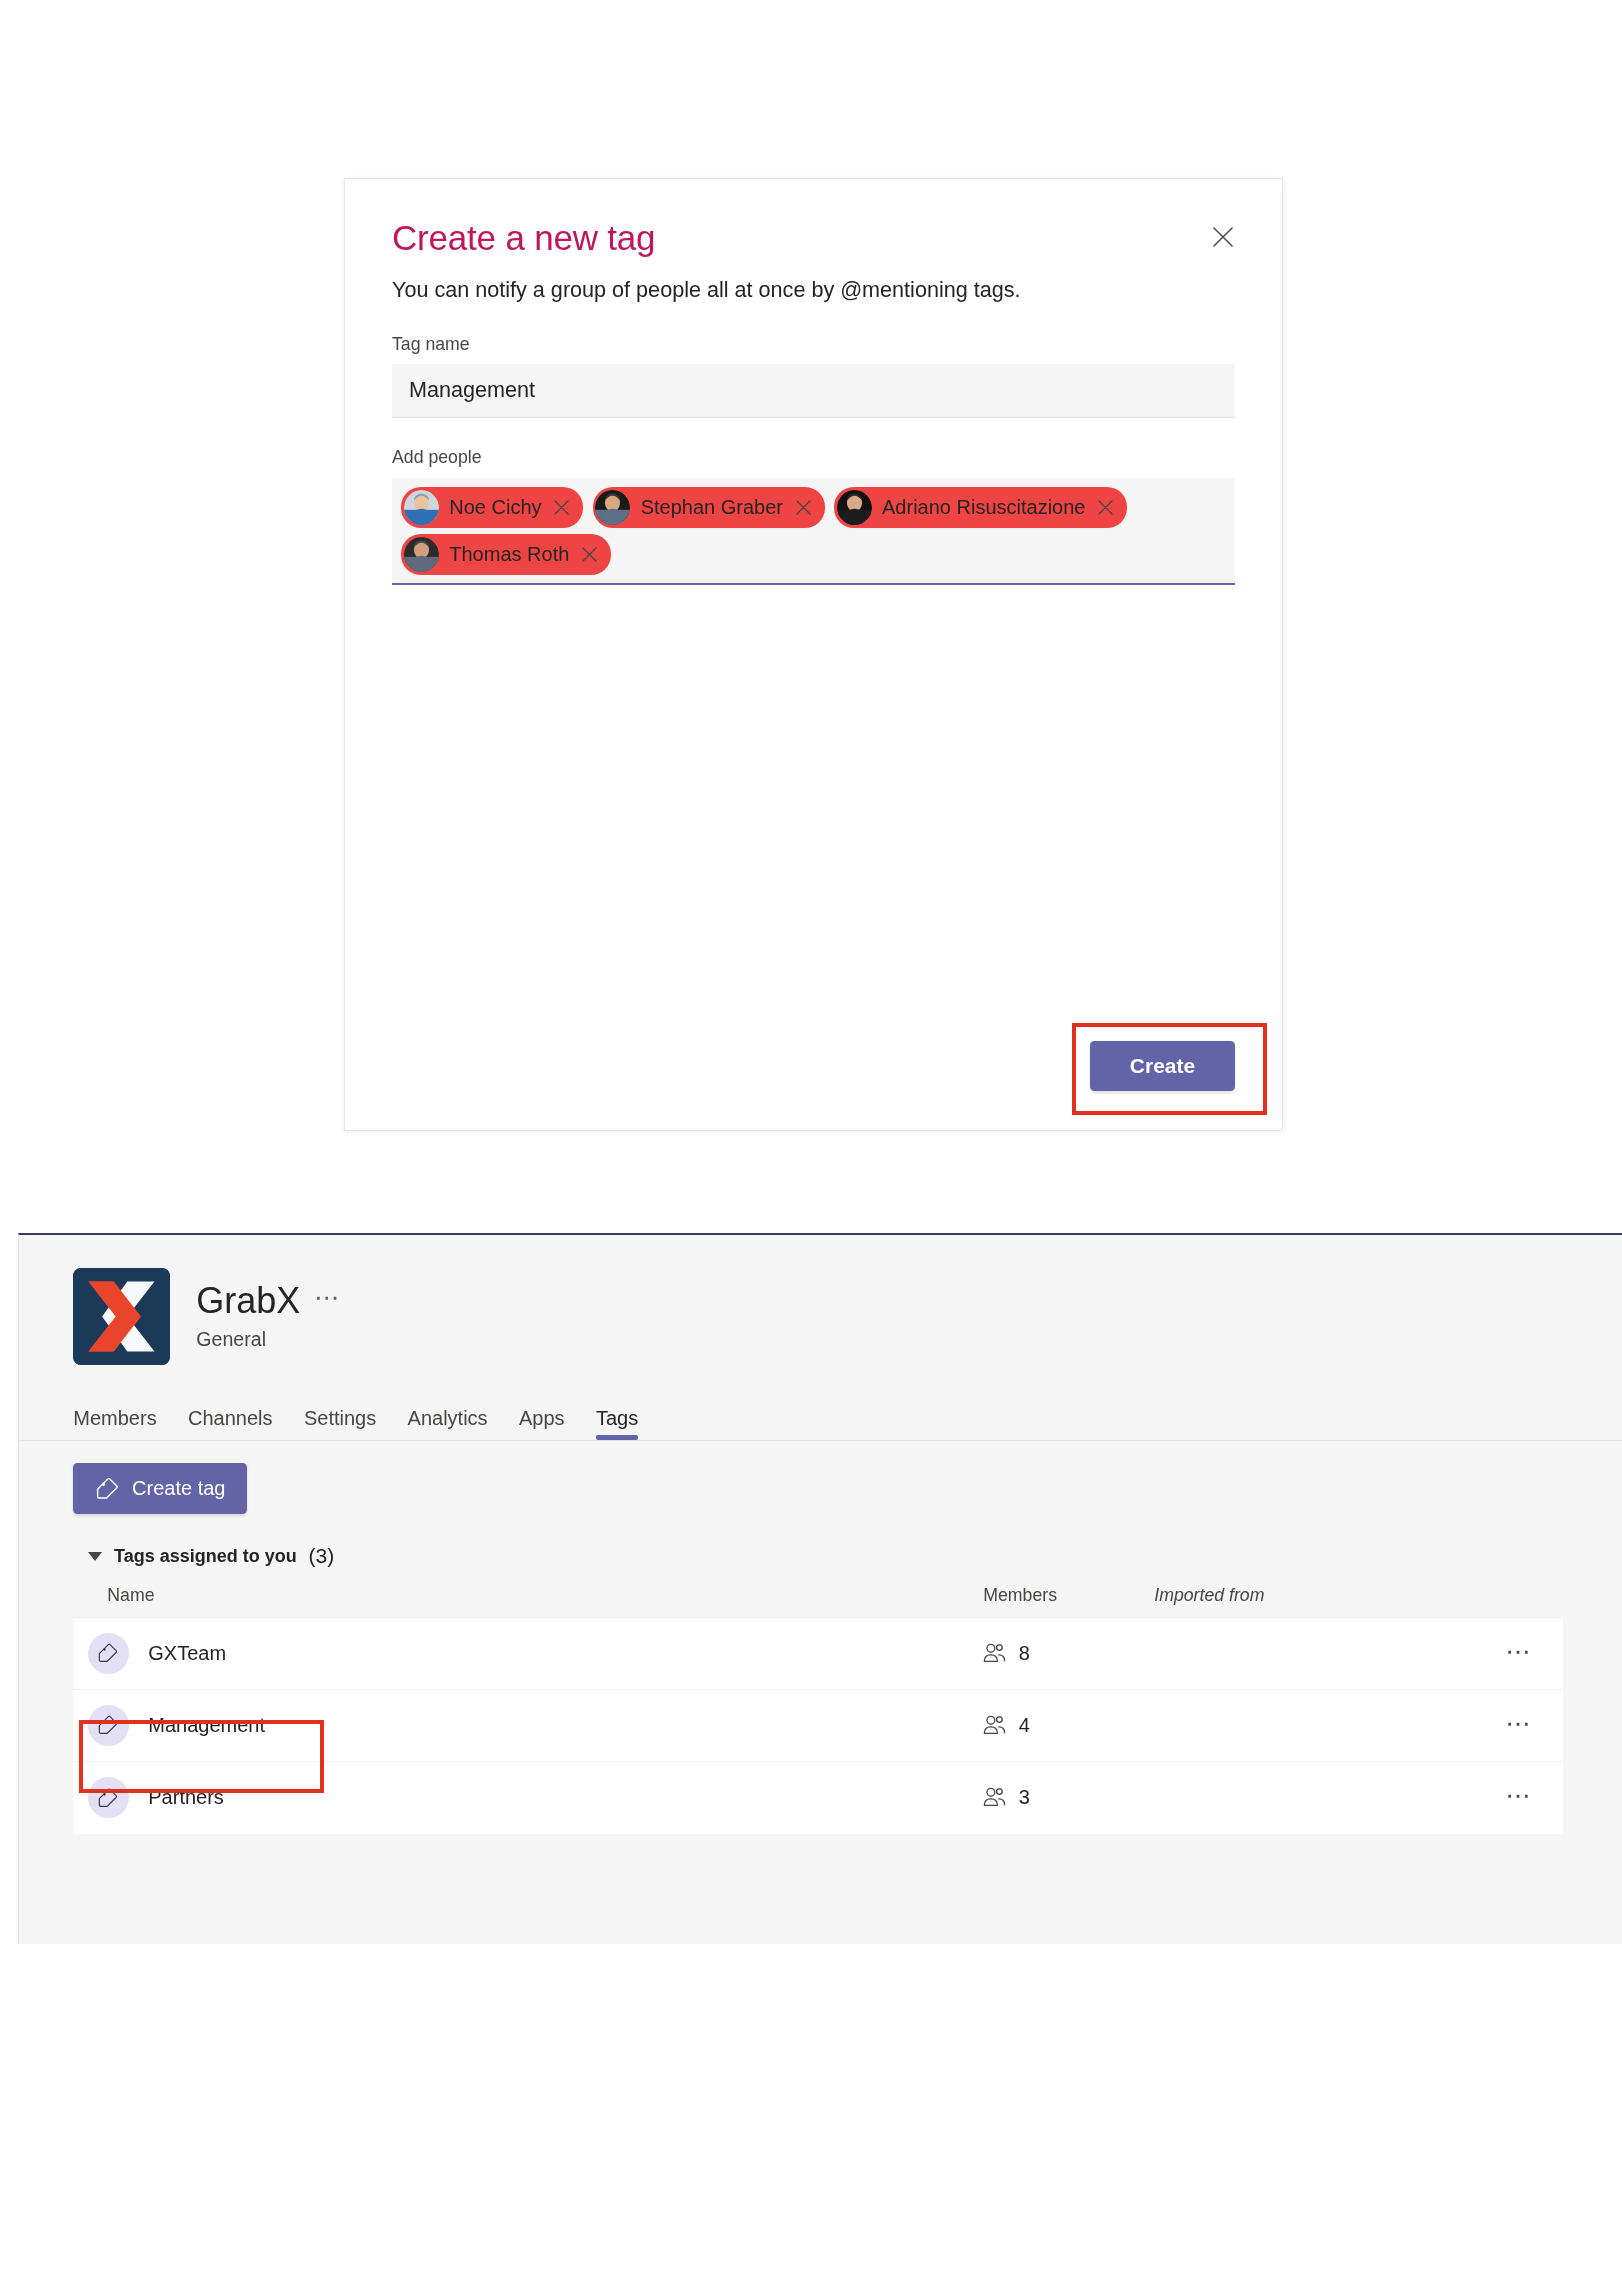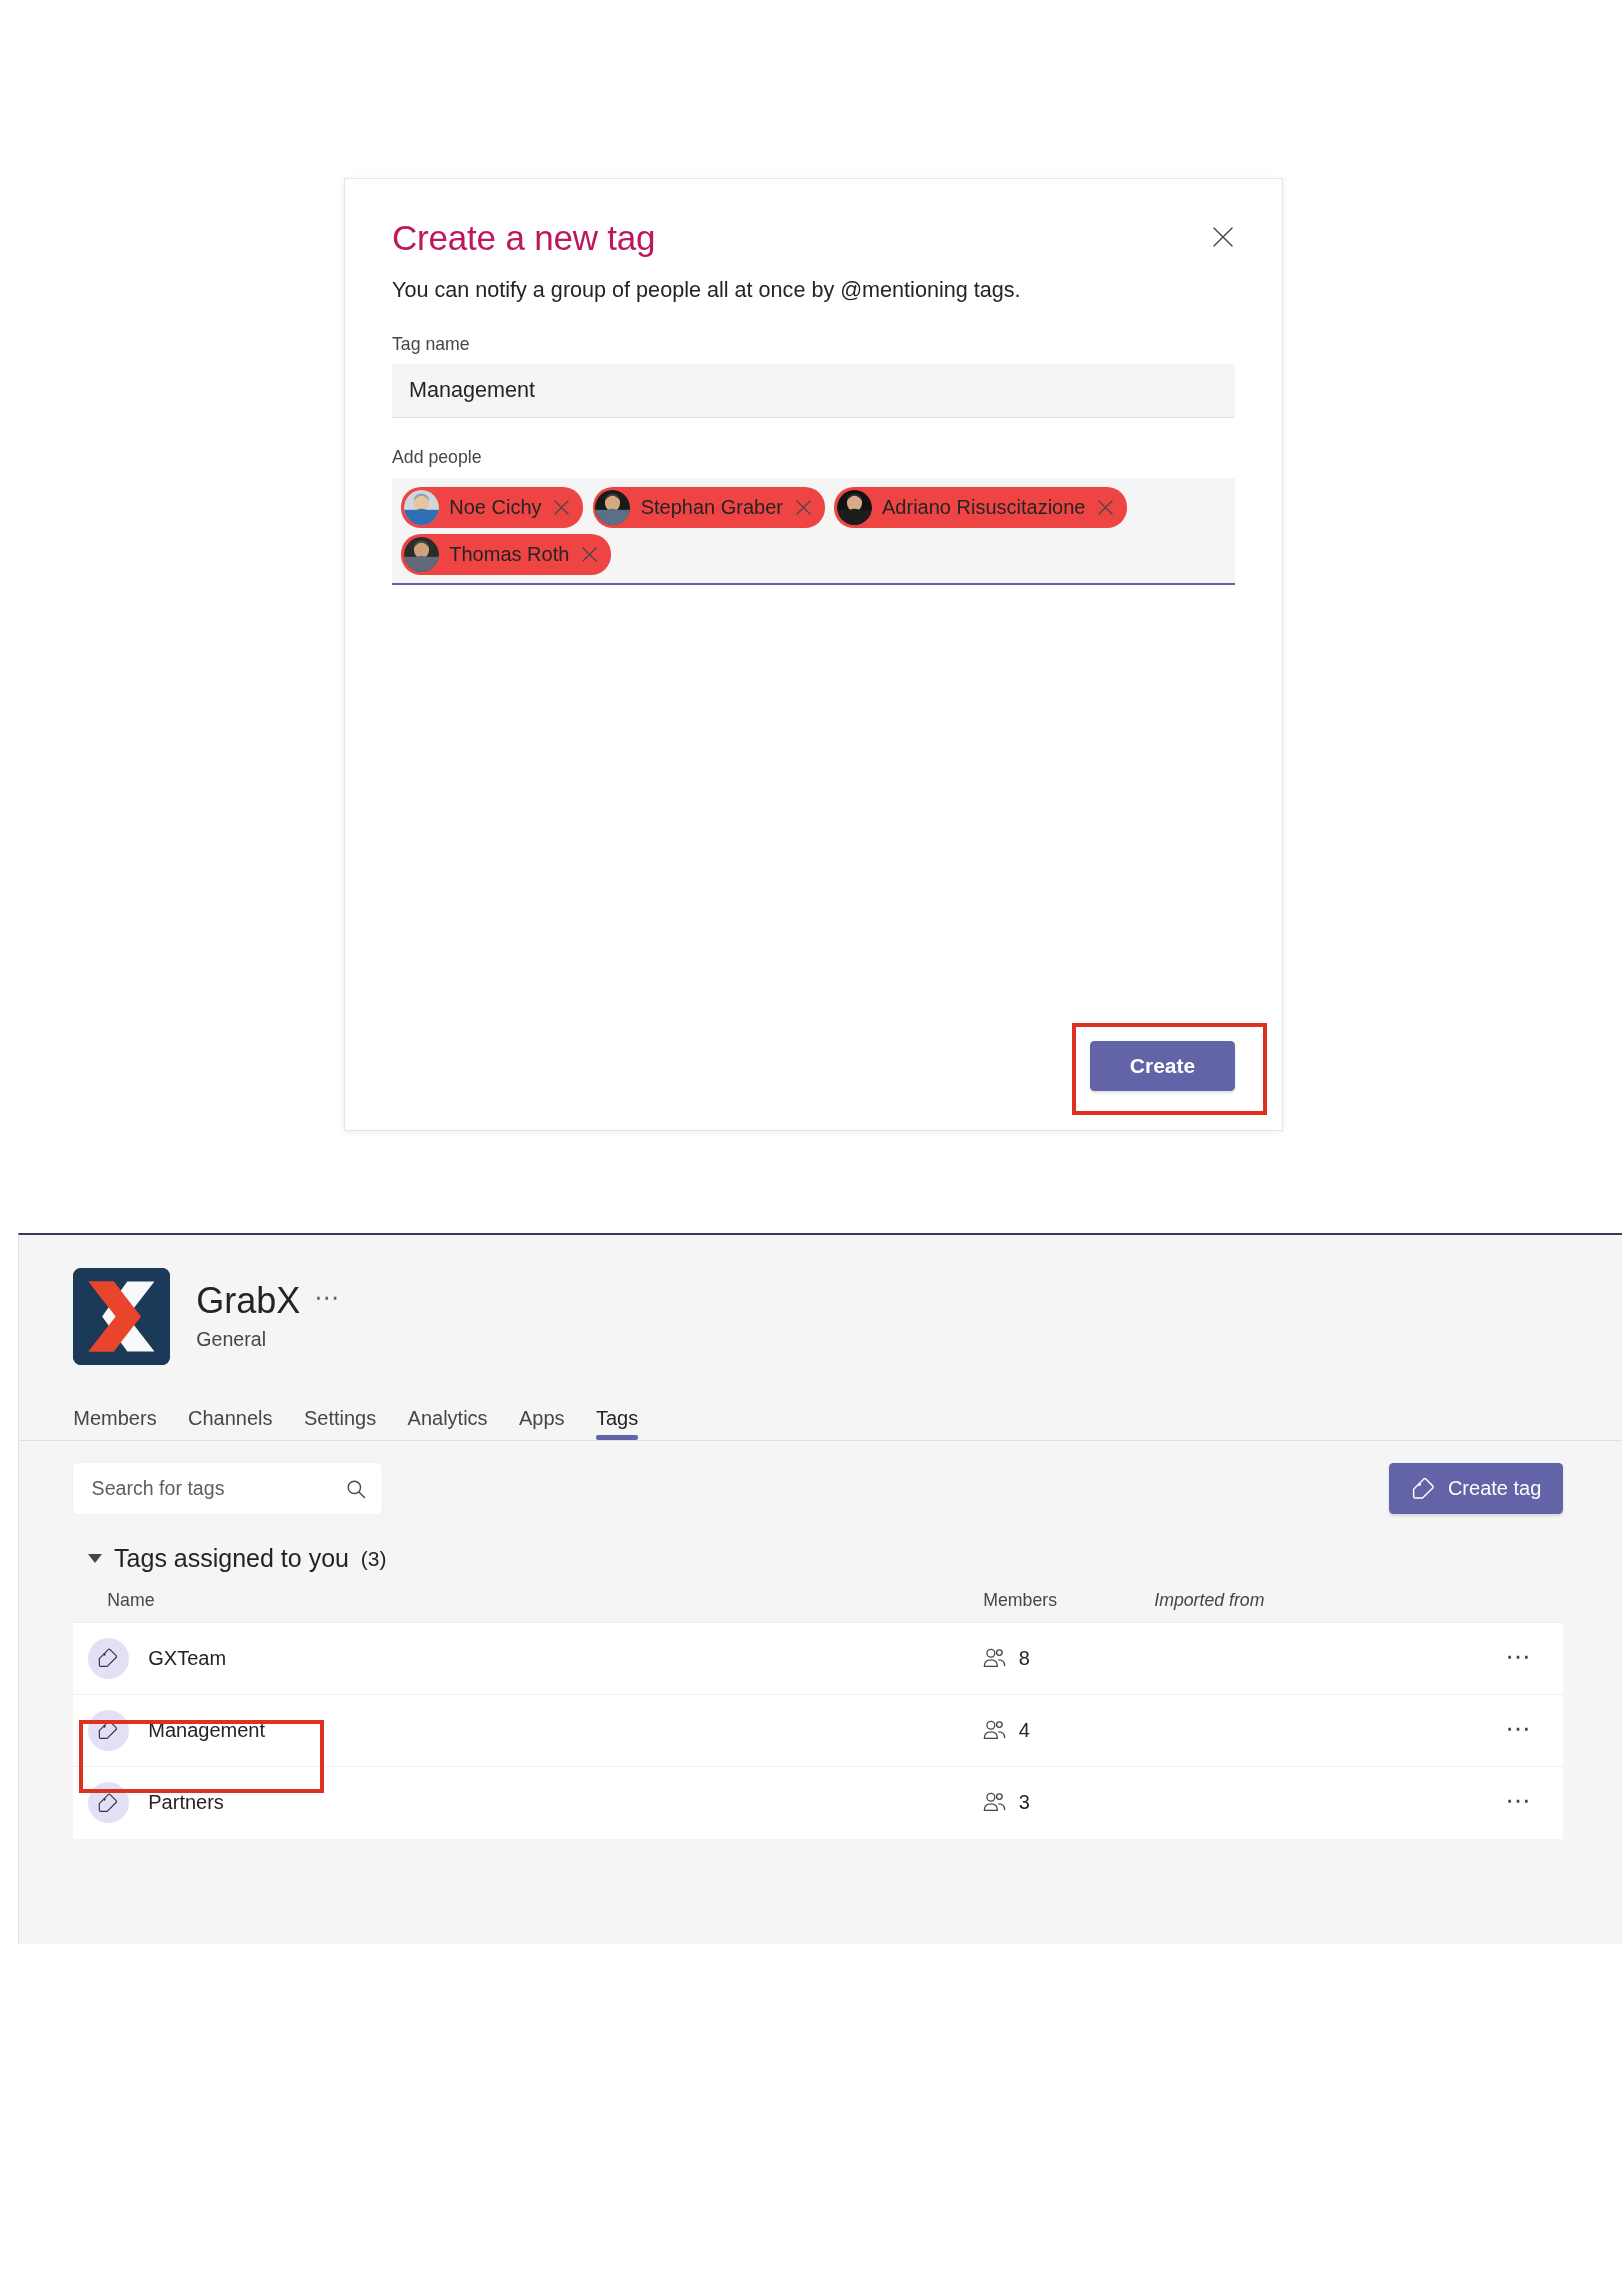--- a/index.html
+++ b/index.html
@@ -334,22 +334,22 @@
   .chevron {
     width: 0; height: 0;
     border-left: 7.9px solid transparent;
     border-right: 7.9px solid transparent;
     border-top: 9.2px solid #484644;
     cursor: pointer;
     flex: 0 0 auto;
   }
 
   .section-title {
-    font-size: 25px;
-    font-weight: normal;
+    font-size: 18px;
+    font-weight: bold;
     color: #252423;
   }
   .section-count {
     font-size: 21px;
     color: #252423;
     font-weight: normal;
   }
 
   .table {
     margin-top: 17px;
@@ -607,29 +607,20 @@
   <div class="tabbar" id="tabbar">
       <div class="tab">Members</div>
       <div class="tab">Channels</div>
       <div class="tab">Settings</div>
       <div class="tab">Analytics</div>
       <div class="tab">Apps</div>
       <div class="tab active">Tags</div>
     </div>
 
   <div class="toolbar">
-    <div class="search-wrap">
-      <input class="search-input" type="text" placeholder="Search for tags" style="">
-      <span class="search-icon">
-        <svg width="22" height="22" viewBox="0 0 34 34" fill="none">
-          <circle cx="14.5" cy="14.5" r="9.5" stroke="#484644" stroke-width="2.2"></circle>
-          <path d="M21.5 21.5 L30 30" stroke="#484644" stroke-width="2.2" stroke-linecap="round"></path>
-        </svg>
-      </span>
-    </div>
 
     <button class="createtag-btn">
       <span>
         <svg width="25" height="25" viewBox="0 0 38 38" fill="none">
           <path d="M20.5 4.5 H31.5 A2.5 2.5 0 0 1 34 7 V18 L18.5 33.5 A2.2 2.2 0 0 1 15.4 33.5 L5 23 A2.2 2.2 0 0 1 5 19.9 Z" stroke="#ffffff" stroke-width="2.2" stroke-linejoin="round" transform="rotate(180 19 19)"></path>
           <circle cx="13" cy="13" r="2.2" fill="#ffffff"></circle>
         </svg>
       </span>
       <span>Create tag</span>
     </button>

